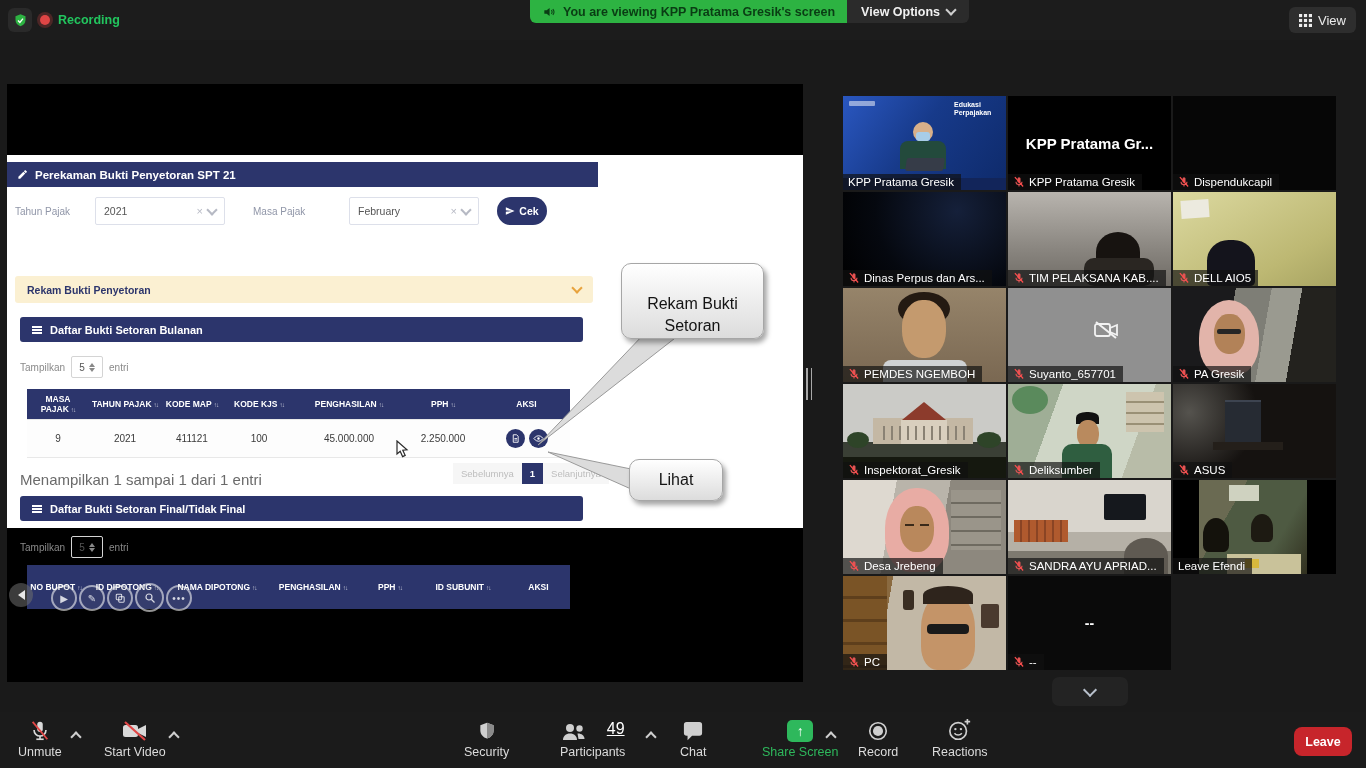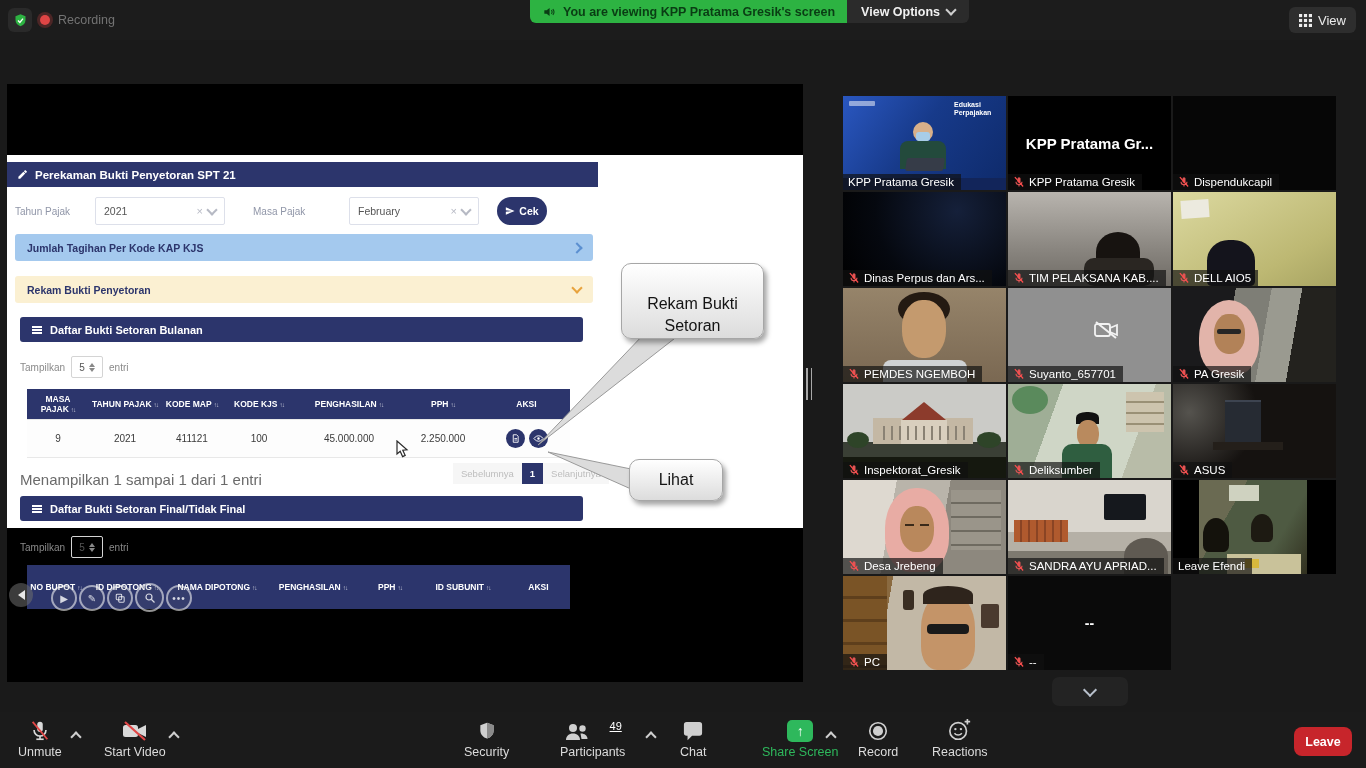--- a/index.html
+++ b/index.html
@@ -3,21 +3,21 @@
 <meta charset="utf-8">
 <style>
   html,body{margin:0;padding:0;}
   body{width:1366px;height:768px;background:#1a1a1a;font-family:"Liberation Sans",sans-serif;overflow:hidden;position:relative;}
   .abs{position:absolute;}
   
   .topbar{position:absolute;left:0;top:0;width:1366px;height:40px;background:#1c1c1c;}
   .rec-group{position:absolute;left:8px;top:8px;display:flex;align-items:center;gap:8px;}
   .shield-btn{width:24px;height:24px;background:#2a2a2a;border-radius:6px;display:flex;align-items:center;justify-content:center;}
   .recdot{width:10px;height:10px;border-radius:50%;background:#e04545;box-shadow:0 0 0 3px rgba(224,69,69,.25);}
-  .rec-label{color:#737373;font-size:12.5px;}
+  .rec-label{color:#22c55e;font-size:12.5px;font-weight:bold;}
   .banner-wrap{position:absolute;left:530px;top:0;height:23px;display:flex;}
   .banner{background:#2db342;color:#0a3d14;font-weight:bold;font-size:12.5px;display:flex;align-items:center;gap:7px;padding:0 12px;border-radius:0 0 0 6px;}
   .viewopts{background:#2b2b2b;color:#f0f0f0;font-weight:bold;font-size:12.5px;display:flex;align-items:center;gap:7px;padding:0 14px;border-radius:0 0 6px 0;}
   .chev{width:6px;height:6px;border-right:2px solid #cfcfcf;border-bottom:2px solid #cfcfcf;display:inline-block;}
   .chev.down{transform:rotate(45deg);margin-top:-3px;}
   .chev.up{transform:rotate(-135deg);margin-top:3px;}
   .chev.right{transform:rotate(-45deg);}
   .view-btn{position:absolute;right:10px;top:7px;height:26px;background:#2e2e2e;border-radius:6px;color:#ececec;font-size:13px;display:flex;align-items:center;gap:6px;padding:0 10px;}
   
   .share{position:absolute;left:7px;top:84px;width:796px;height:598px;background:#000;}
@@ -68,21 +68,21 @@
   .pname{color:#fff;font-size:11.5px;white-space:nowrap;overflow:hidden;}
   .ctext{position:absolute;inset:0;display:flex;align-items:center;justify-content:center;color:#fff;font-weight:bold;font-size:15px;}
   .gal-collapse{position:absolute;left:1052px;top:677px;width:76px;height:29px;background:#232323;border-radius:7px;display:flex;align-items:center;justify-content:center;}
   
   .toolbar{position:absolute;left:0;top:712px;width:1366px;height:56px;background:#1b1b1b;}
   .tbtn{position:absolute;top:6px;display:flex;flex-direction:column;align-items:center;gap:3px;color:#dcdcdc;font-size:12.5px;}
   .tbtn .ic{height:24px;display:flex;align-items:flex-end;justify-content:center;}
   .tb-chev{position:absolute;top:18px;}
   .share-ic{width:26px;height:22px;background:#2eb85c;border-radius:5px;color:#fff;font-weight:bold;font-size:14px;display:flex;align-items:center;justify-content:center;}
   .green{color:#2eb85c;}
-  .pcount{color:#fff;font-size:11px;margin-left:20px;align-self:flex-start;margin-top:2px;text-decoration:underline;}
+  .pcount{color:#fff;font-size:16px;margin-left:20px;align-self:flex-start;margin-top:2px;text-decoration:underline;}
   .leave-btn{position:absolute;right:14px;top:15px;width:58px;height:29px;background:#c7252b;border-radius:8px;color:#fff;font-weight:bold;font-size:12.5px;display:flex;align-items:center;justify-content:center;}
 </style>
 </head>
 <body>
 
 <div class="topbar">
   <div class="rec-group">
     <span class="shield-btn">
       <svg width="15" height="15" viewBox="0 0 24 24">
           <path d="M12 2l8 3v6c0 5-3.4 8.6-8 10-4.6-1.4-8-5-8-10V5z" fill="#2db342"></path>
@@ -150,24 +150,20 @@
           <span class="chev down" style="border-color:#b6b9c4;"></span>
         </span>
     </div>
     <div class="cek-btn">
       <svg width="10" height="10" viewBox="0 0 24 24">
           <path d="M2 21l21-9L2 3v7l15 2-15 2z" fill="#fff"></path>
         </svg>
       <span>Cek</span>
     </div>
 
-    <div class="panel panel-blue">
-      <span>Jumlah Tagihan Per Kode KAP KJS</span>
-      <span class="pchev chev right" style="border-color:#5b8fd0;"></span>
-    </div>
     <div class="panel panel-cream">
       <span>Rekam Bukti Penyetoran</span>
       <span class="pchev chev down" style="border-color:#e8a33d;"></span>
     </div>
 
     <div class="sechdr" style="top:162px;">
       <span class="hamb"></span>
       <span>Daftar Bukti Setoran Bulanan</span>
     </div>
 

